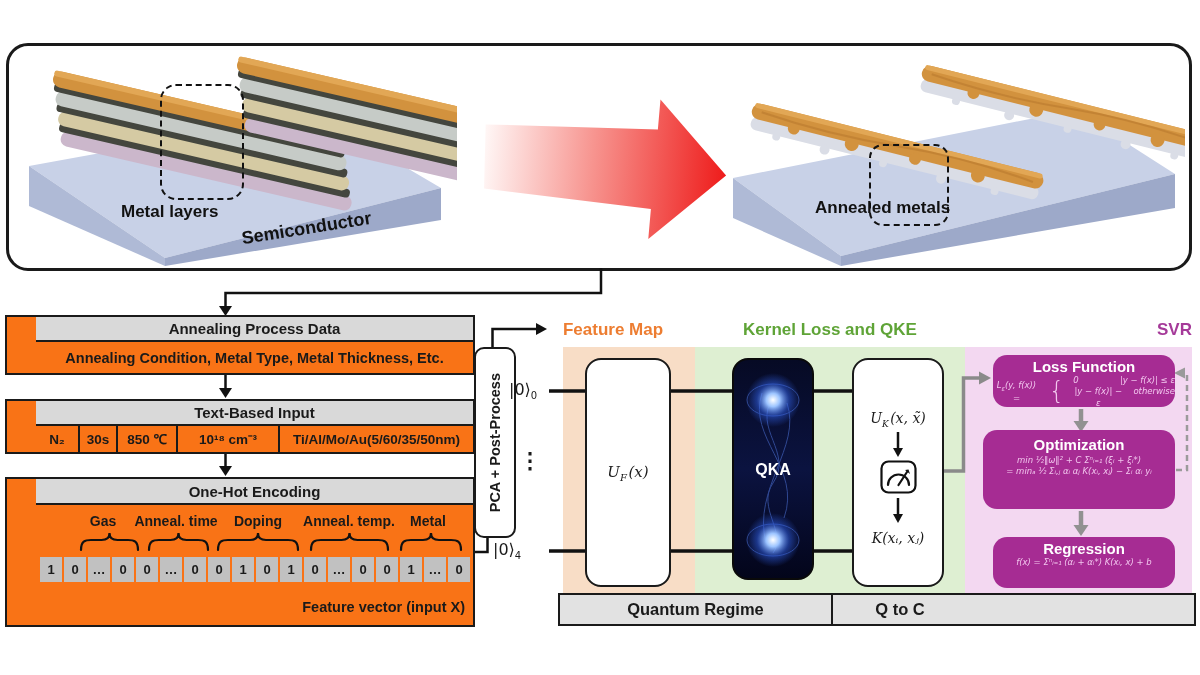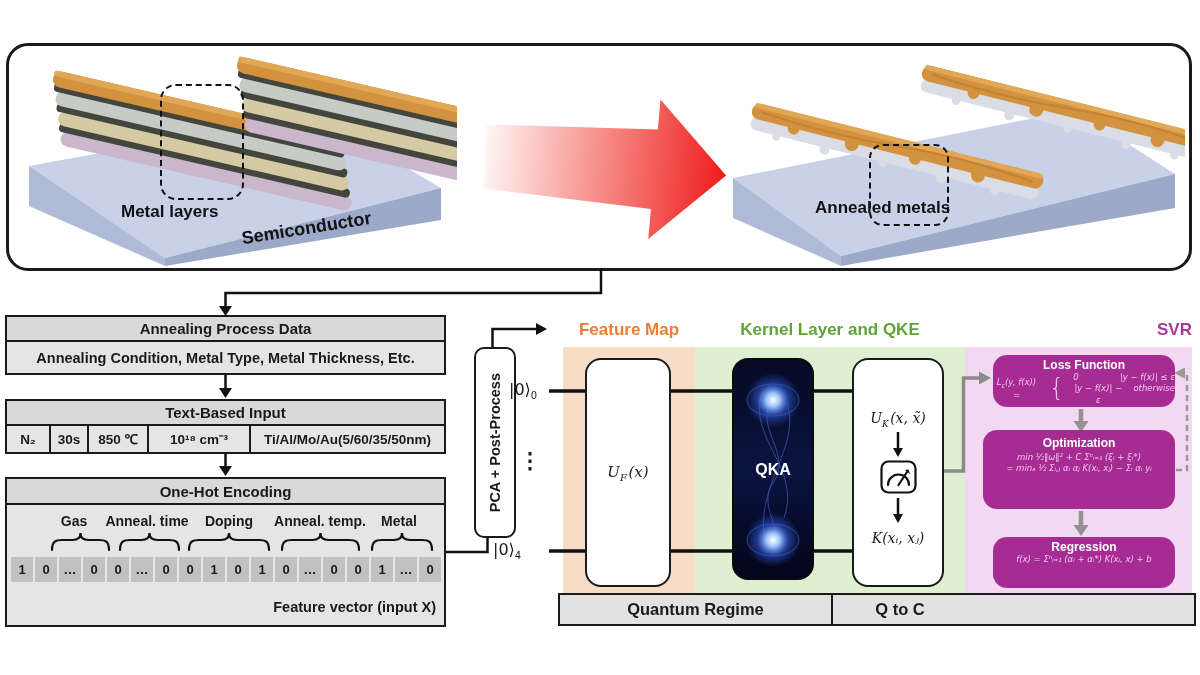--- a/index.html
+++ b/index.html
@@ -4,21 +4,21 @@
 <style>
   html,body{margin:0;padding:0;}
   body{width:1200px;height:675px;position:relative;background:#ffffff;
        font-family:"Liberation Sans",sans-serif;overflow:hidden;color:#1a1a1a;}
   .abs{position:absolute;}
   
   #top-panel{left:6px;top:43px;width:1180px;height:222px;border:3px solid #1a1a1a;border-radius:22px;background:#fff;}
   .ill-label{font-weight:bold;font-size:17px;color:#111;white-space:nowrap;}
   .dashed-box{border:2.5px dashed #111;border-radius:16px;background:transparent;}
   
-  .fc-box{border:2px solid #1a1a1a;background:#e5e5e5;}
+  .fc-box{border:2px solid #1a1a1a;background:#f97316;padding-left:29px;}
   .fc-head{background:#D9D9D9;border-bottom:2px solid #1a1a1a;font-weight:bold;font-size:15px;
            text-align:center;display:flex;align-items:center;justify-content:center;}
   .fc-body{font-weight:bold;font-size:14.5px;text-align:center;display:flex;align-items:center;justify-content:center;}
   .tb-row{display:flex;height:26px;}
   .tb-cell{border-right:2px solid #1a1a1a;display:flex;align-items:center;justify-content:center;
            font-weight:bold;font-size:13.5px;white-space:nowrap;}
   .tb-cell:last-child{border-right:none;}
   .grp-label{position:absolute;transform:translateX(-50%);font-weight:bold;font-size:14px;white-space:nowrap;}
   .oh-cell{width:22px;height:25px;background:#C1C1C1;display:flex;align-items:center;justify-content:center;
            font-weight:bold;font-size:13px;}
@@ -27,21 +27,21 @@
   .sec-label{position:absolute;top:320px;font-weight:bold;font-size:17px;text-align:center;}
   .qgate{position:absolute;background:#fff;border:2.5px solid #1a1a1a;border-radius:16px;}
   .math{font-family:"DejaVu Serif","DejaVu Sans",serif;font-style:italic;}
   .qlbl{font-size:16px;font-family:"DejaVu Sans",sans-serif;}
   .qlbl sub{font-size:10px;}
   #pca-box{left:474px;top:347px;width:38px;height:187px;border:2px solid #1a1a1a;border-radius:10px;background:#fff;
            display:flex;align-items:center;justify-content:center;}
   #pca-box span{writing-mode:vertical-rl;transform:rotate(180deg);font-weight:bold;font-size:14.5px;white-space:nowrap;}
   
   .svr-box{position:absolute;background:#A62C93;border-radius:14px;color:#fff;text-align:center;}
-  .svr-title{font-weight:600;font-size:12px;margin-top:3px;}
+  .svr-title{font-weight:600;font-size:15px;margin-top:3px;}
   .frm{color:#F2C6EE;font-family:"DejaVu Sans",sans-serif;font-style:italic;font-size:8.5px;line-height:1.35;}
   .frm sub{font-size:6.5px;}
   .loss-row{display:flex;align-items:center;justify-content:center;gap:9px;}
   .cases{display:inline-flex;flex-direction:column;}
   .crow{display:flex;gap:10px;justify-content:space-between;}
   .big-brace{font-size:24px;font-weight:300;line-height:0.9;font-style:normal;}
   
   #regime-bar{left:558px;top:593px;width:634px;height:29px;border:2px solid #1a1a1a;display:flex;background:#E2E2E2;}
   .regime-sec{display:flex;align-items:center;justify-content:center;font-weight:bold;font-size:16.5px;}
   svg{display:block;}
@@ -226,22 +226,22 @@
       <span class="oh-cell">0</span>
     </div>
     <div class="abs" style="right:8px;top:94px;font-weight:bold;font-size:14.5px;">Feature vector (input X)</div>
   </div>
 </div>
 
 <div id="pca-box" class="abs">
   <span>PCA + Post-Process</span>
 </div>
 
-<div class="sec-label" style="left:563px;width:132px;color:#ED7D31;">Feature Map</div>
-<div class="sec-label" style="left:695px;width:270px;color:#5FA437;">Kernel Layer and QKE</div>
+<div class="sec-label" style="left:547px;width:132px;color:#ED7D31;">Feature Map</div>
+<div class="sec-label" style="left:695px;width:270px;color:#5FA437;">Kernel Loss and QKE</div>
 <div class="sec-label" style="left:965px;width:227px;color:#A53A99;text-align:right;">SVR</div>
 
 <span class="abs qlbl" style="left:509px;top:380px;"><span>|0⟩</span><sub>0</sub></span>
 <span class="abs qlbl" style="left:493px;top:540px;"><span>|0⟩</span><sub>4</sub></span>
 <span class="abs" style="left:519px;top:448px;font-size:22px;font-weight:bold;">⋮</span>
 
 <div class="qgate" style="left:585px;top:358px;width:82px;height:225px;display:flex;align-items:center;justify-content:center;">
   <span class="math" style="font-size:15px;"><span>U</span><sub style="font-size:10px;">F</sub> <span>(x)</span></span>
 </div>
 

